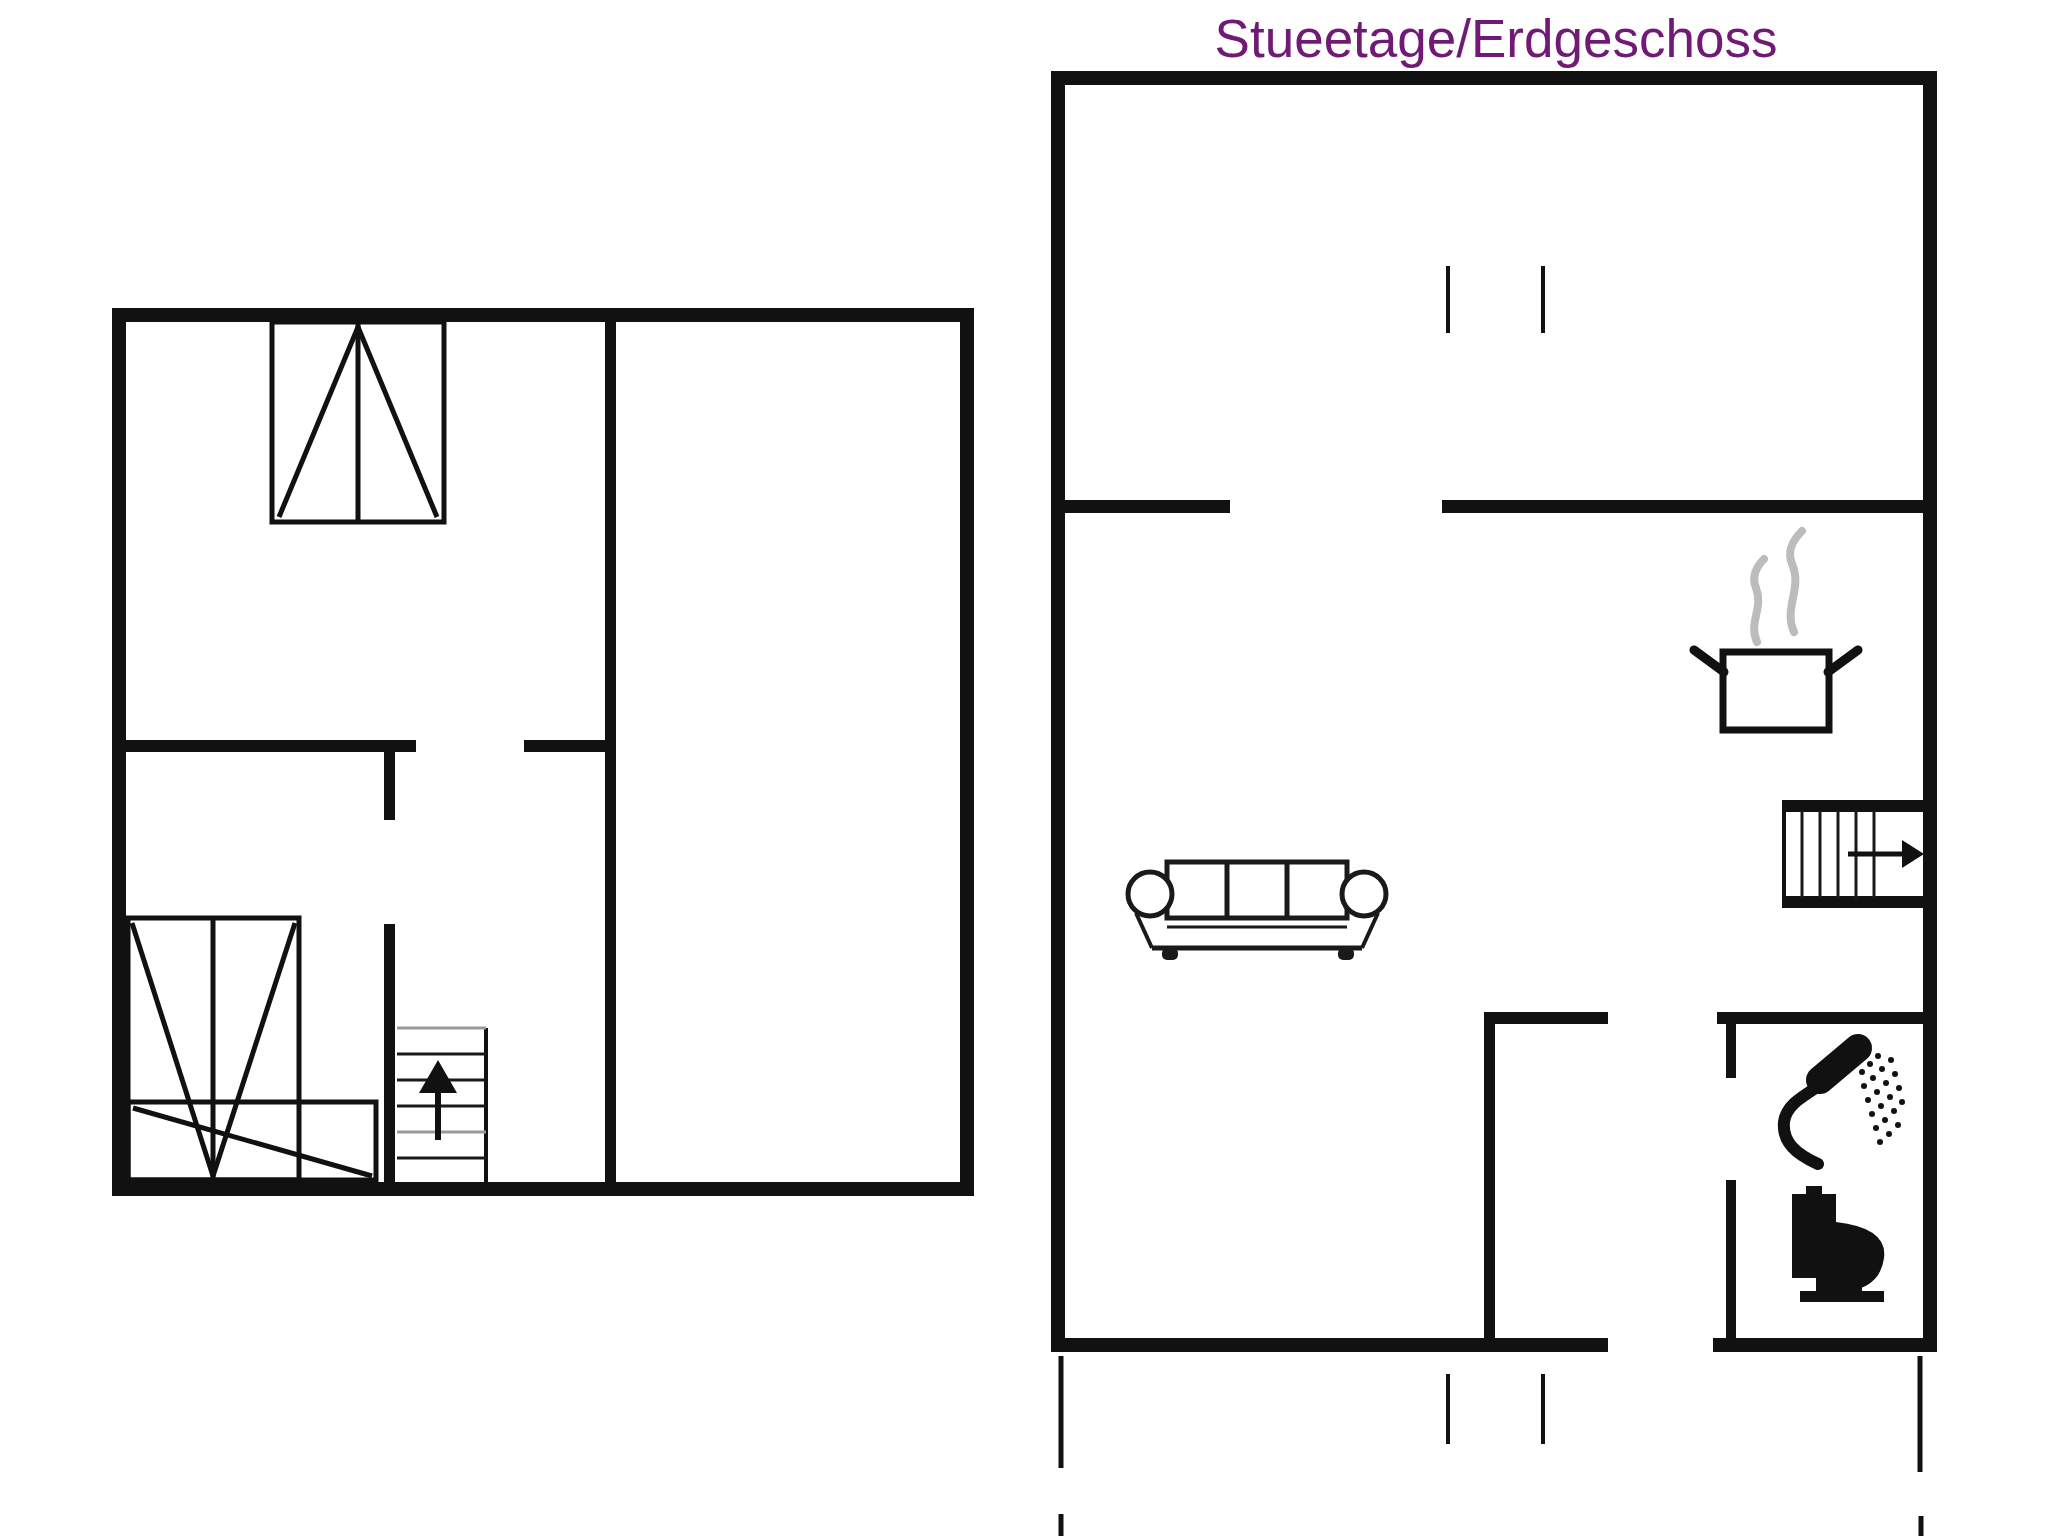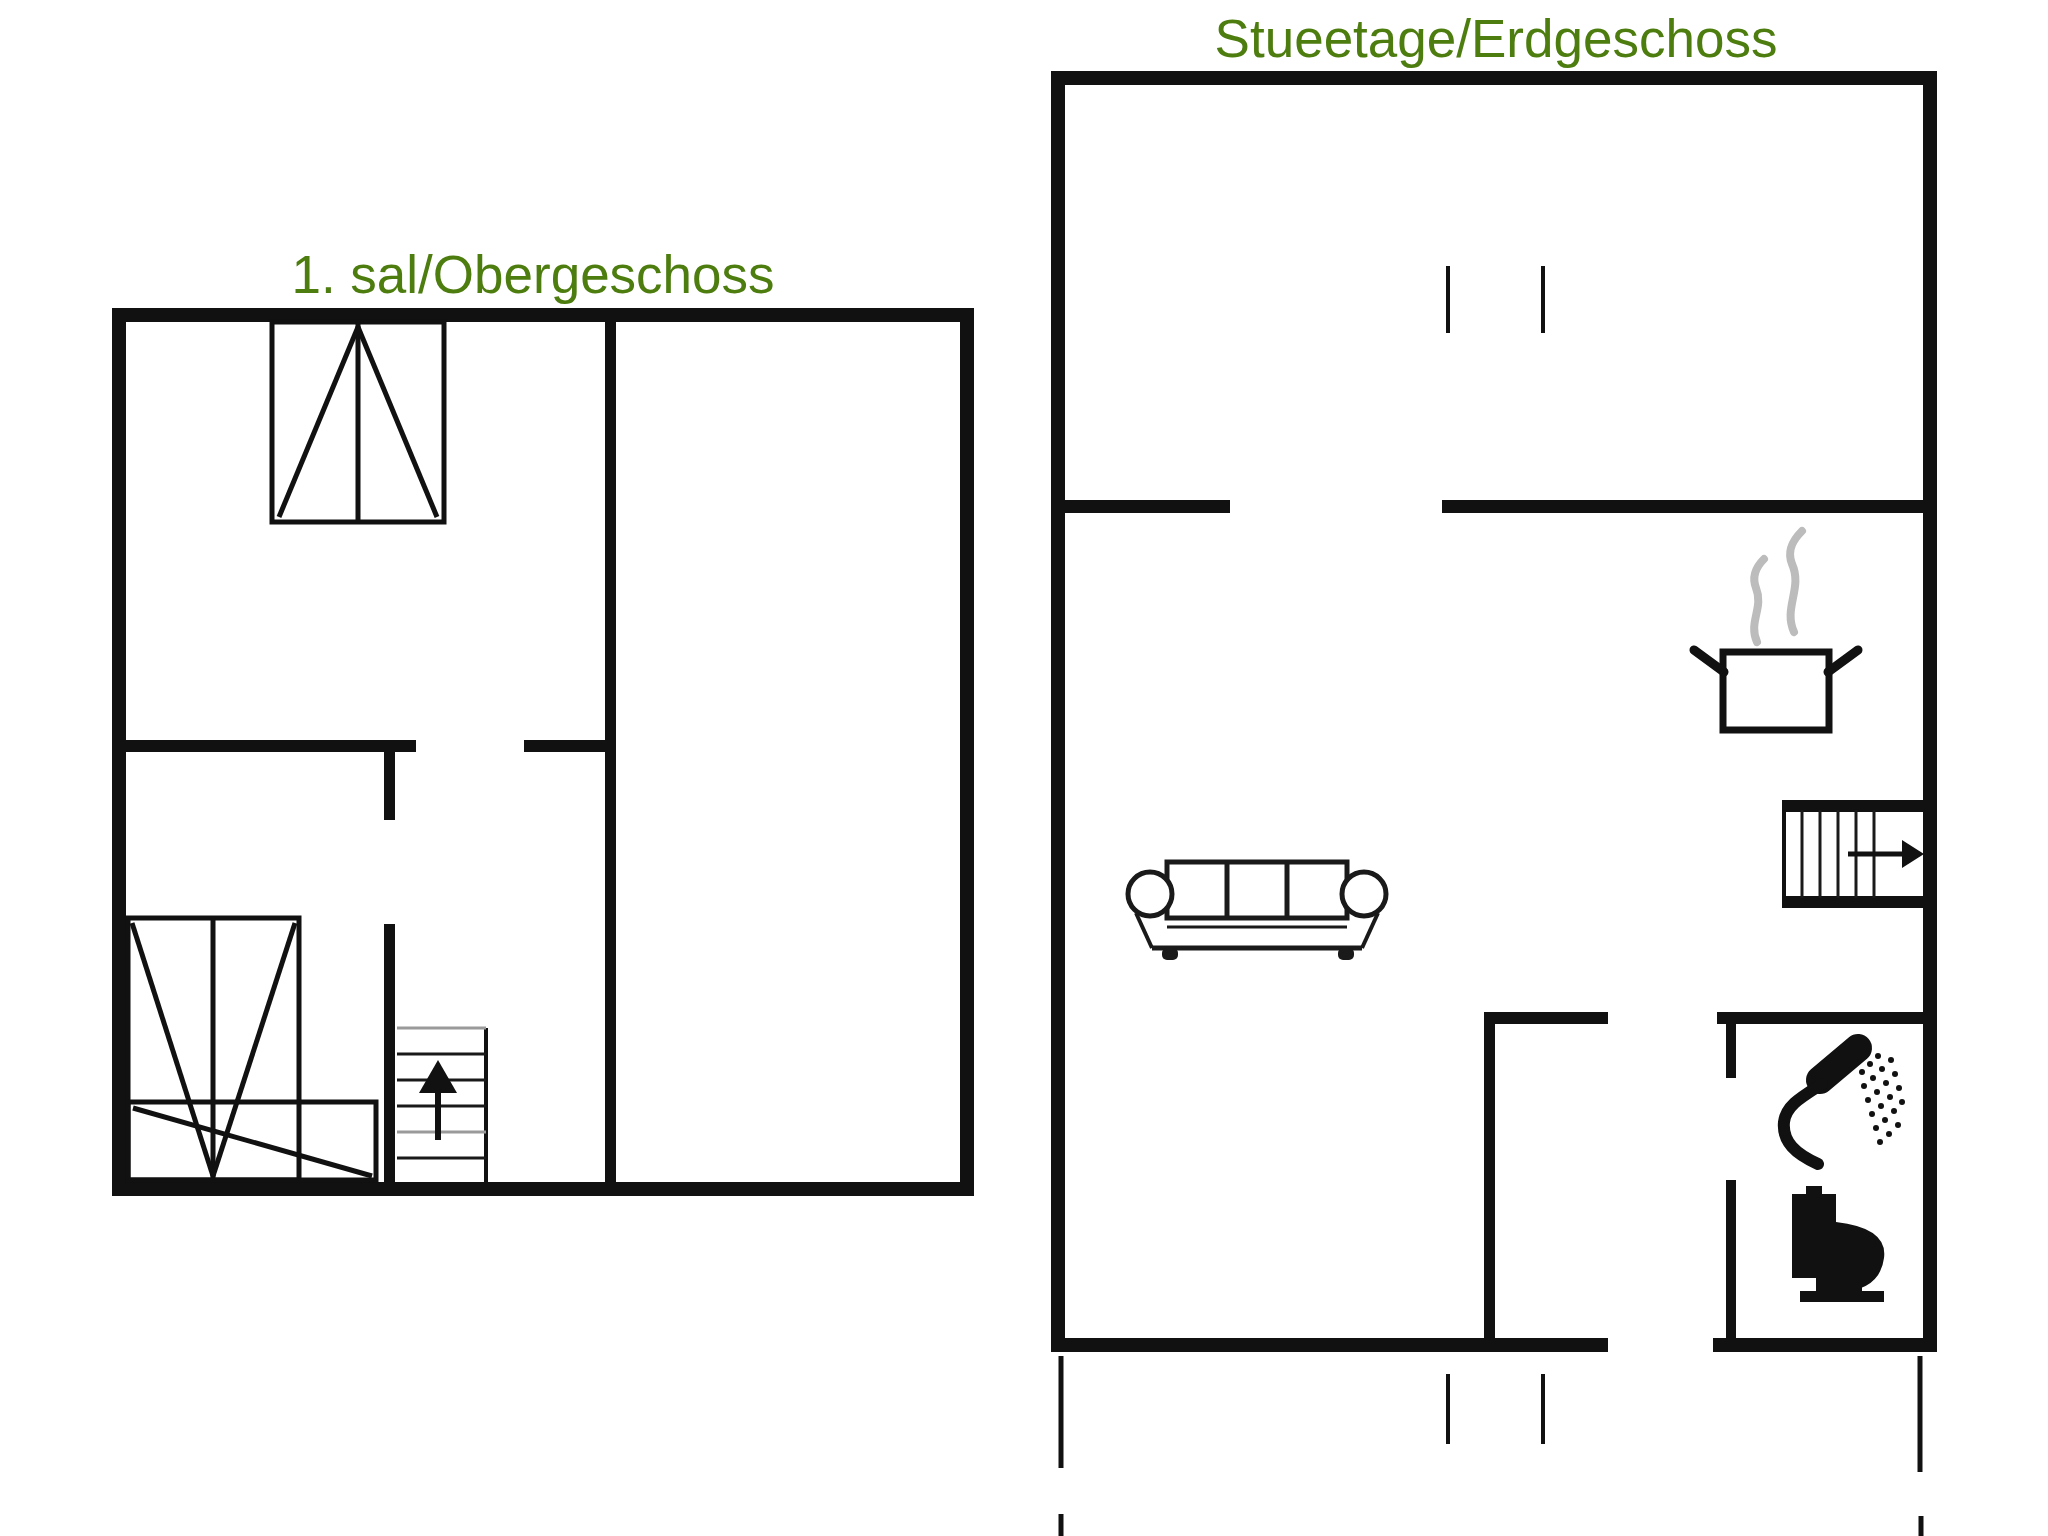--- a/index.html
+++ b/index.html
@@ -8,34 +8,33 @@
     width:2048px;height:1536px;
     background:#ffffff;
     overflow:hidden;
     font-family:"Liberation Sans", sans-serif;
   }
   .floor-title{
     position:absolute;
     transform:translateX(-50%);
     font-size:53px;
     font-weight:400;
-    color:#4d7c0f;
+    color:#701a75;
     white-space:nowrap;
     letter-spacing:0px;
   }
   .title-upper{left:533px;top:244px;}
   .title-ground{left:1496px;top:8px;}
   svg{position:absolute;left:0;top:0;}
 </style>
 </head>
 <body>
 
 <div class="canvas">
 
-  <div class="floor-title title-upper">1. sal/Obergeschoss</div>
   <div class="floor-title title-ground">Stueetage/Erdgeschoss</div>
 
   <svg width="2048" height="1536" viewBox="0 0 2048 1536">
 
     <g>
 
       <g fill="#111111">
         <rect x="112" y="308" width="862" height="14"></rect>
         <rect x="112" y="1182" width="862" height="14"></rect>
         <rect x="112" y="308" width="14" height="888"></rect>

